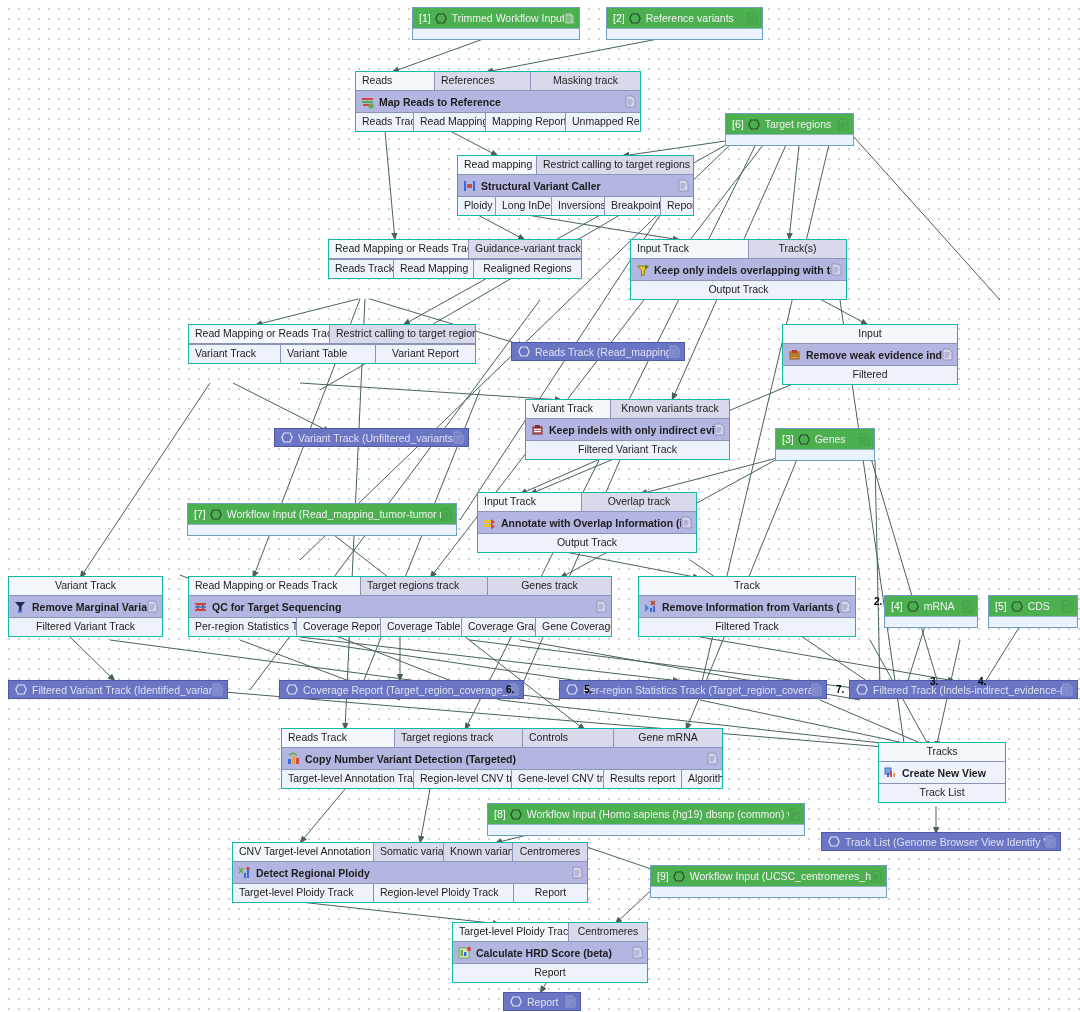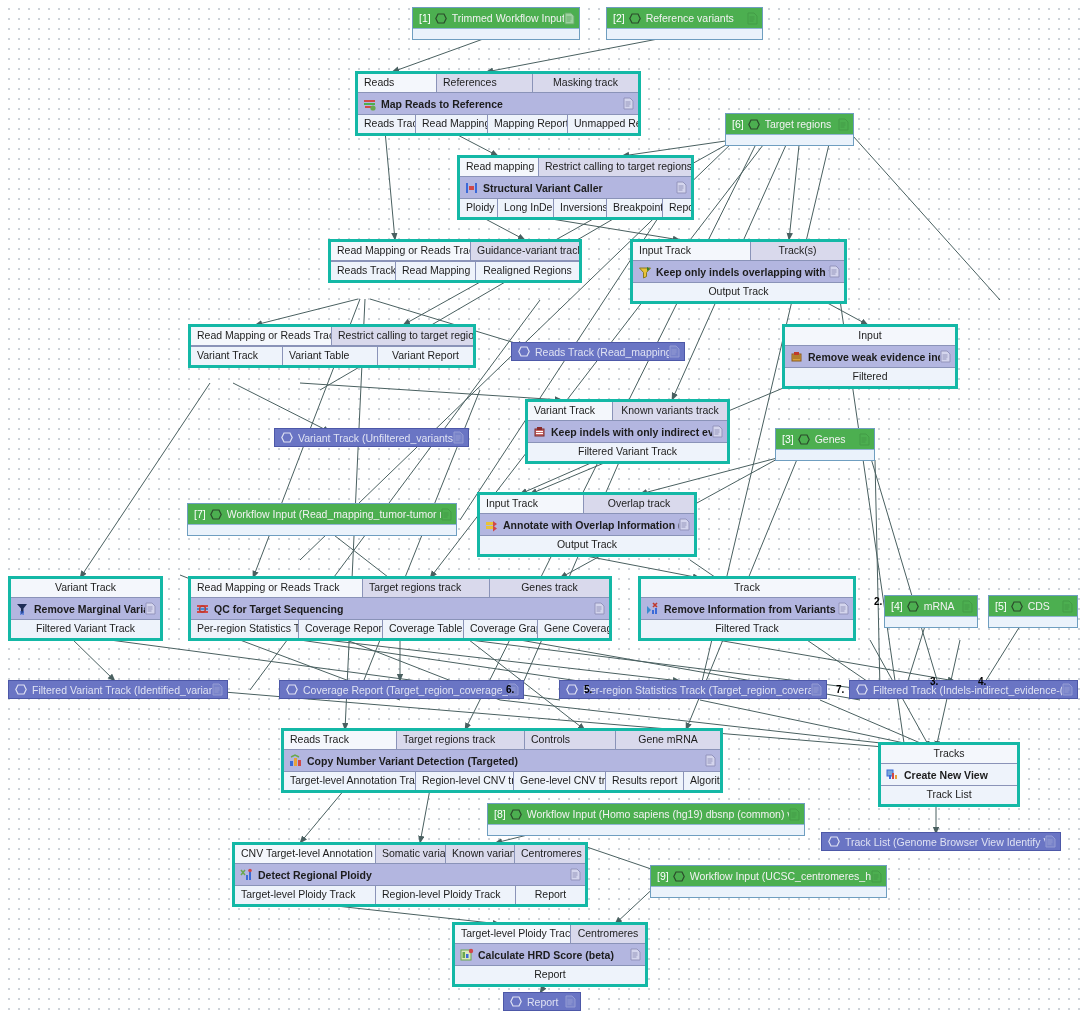--- a/index.html
+++ b/index.html
@@ -16,21 +16,21 @@
   #canvas {
     position:absolute; inset:0;
     background-color:#ffffff;
     background-image:radial-gradient(#c9cfd6 0.7px, transparent 0.8px);
     background-size:10px 10px;
     background-position:4px 4px;
   }
   #edges { position:absolute; left:0; top:0; width:1080px; height:1012px; pointer-events:none; }
 
   
-  .node { position:absolute; border:3px solid #14b8a6; background:#404040; }
+  .node { position:absolute; border:1px solid #14b8a6; background:#404040; }
   .ports { display:flex; width:100%; }
   .port {
     flex:1 1 auto;
     border-right:1px solid #8a93b8;
     padding:2px 6px 3px 6px;
     height:18px; line-height:13px;
     white-space:nowrap; overflow:hidden;
     font-size:10.5px;
   }
   .port:last-child { border-right:none;text-align:center; }
@@ -636,21 +636,21 @@
     <svg class="doc-ic" viewBox="0 0 11 13">
         <path d="M1,1 h6 l3,3 v8 h-9 z" fill="#f0f0f8" stroke="#7a7aa0"></path>
         <path d="M2.5,5 h5 M2.5,7 h5 M2.5,9 h4" stroke="#7a7aa0"></path>
       </svg>
   </div>
   <div class="ports outputs">
     <div class="port">Report</div>
   </div>
 </div>
 
-<div class="node" style="left:878px; top:742px; width:142px;">
+<div class="node" style="left:878px; top:742px; width:128px;">
   <div class="ports inputs">
     <div class="port first">Tracks</div>
   </div>
   <div class="title" style="background:#eef3fb;">
     <svg class="ic" viewBox="0 0 14 14">
         <rect x="1" y="2" width="6" height="6" fill="#7aa8d8" stroke="#3b6ad8"></rect>
         <rect x="3" y="7" width="2" height="4" fill="#3b6ad8"></rect>
         <rect x="6" y="5" width="2" height="6" fill="#d04848"></rect>
         <rect x="9" y="7" width="2" height="4" fill="#e8a33a"></rect>
       </svg>

